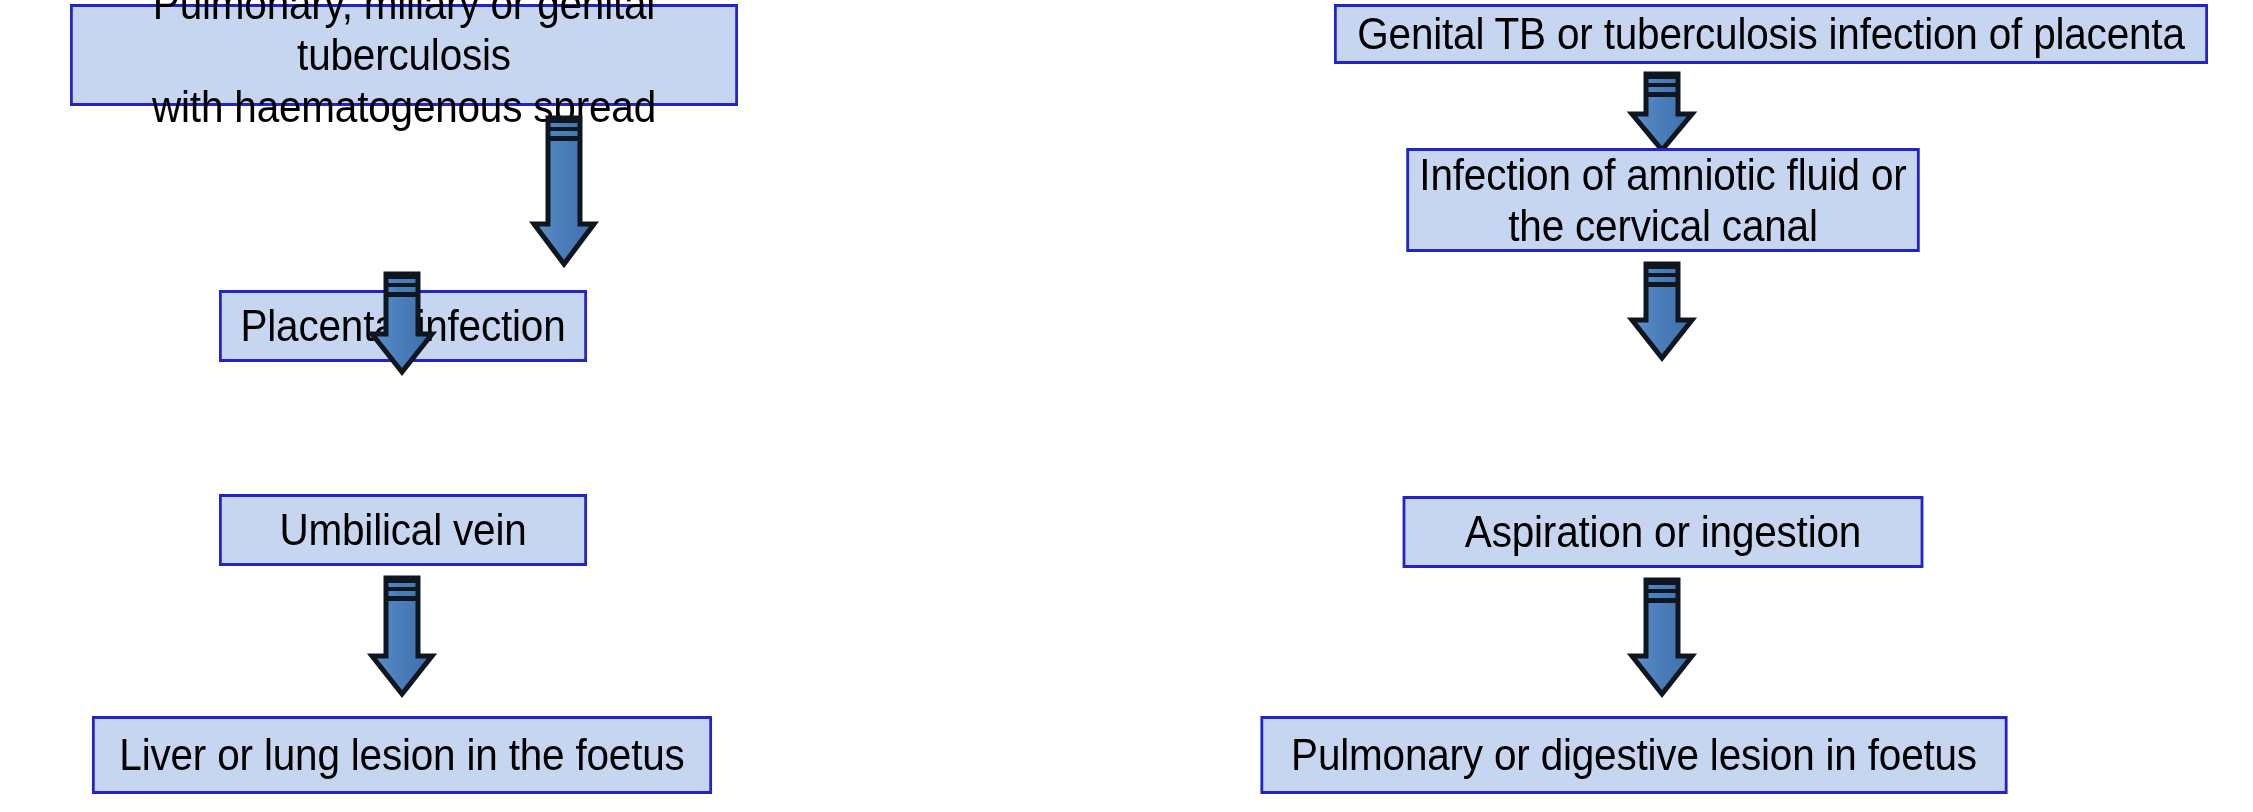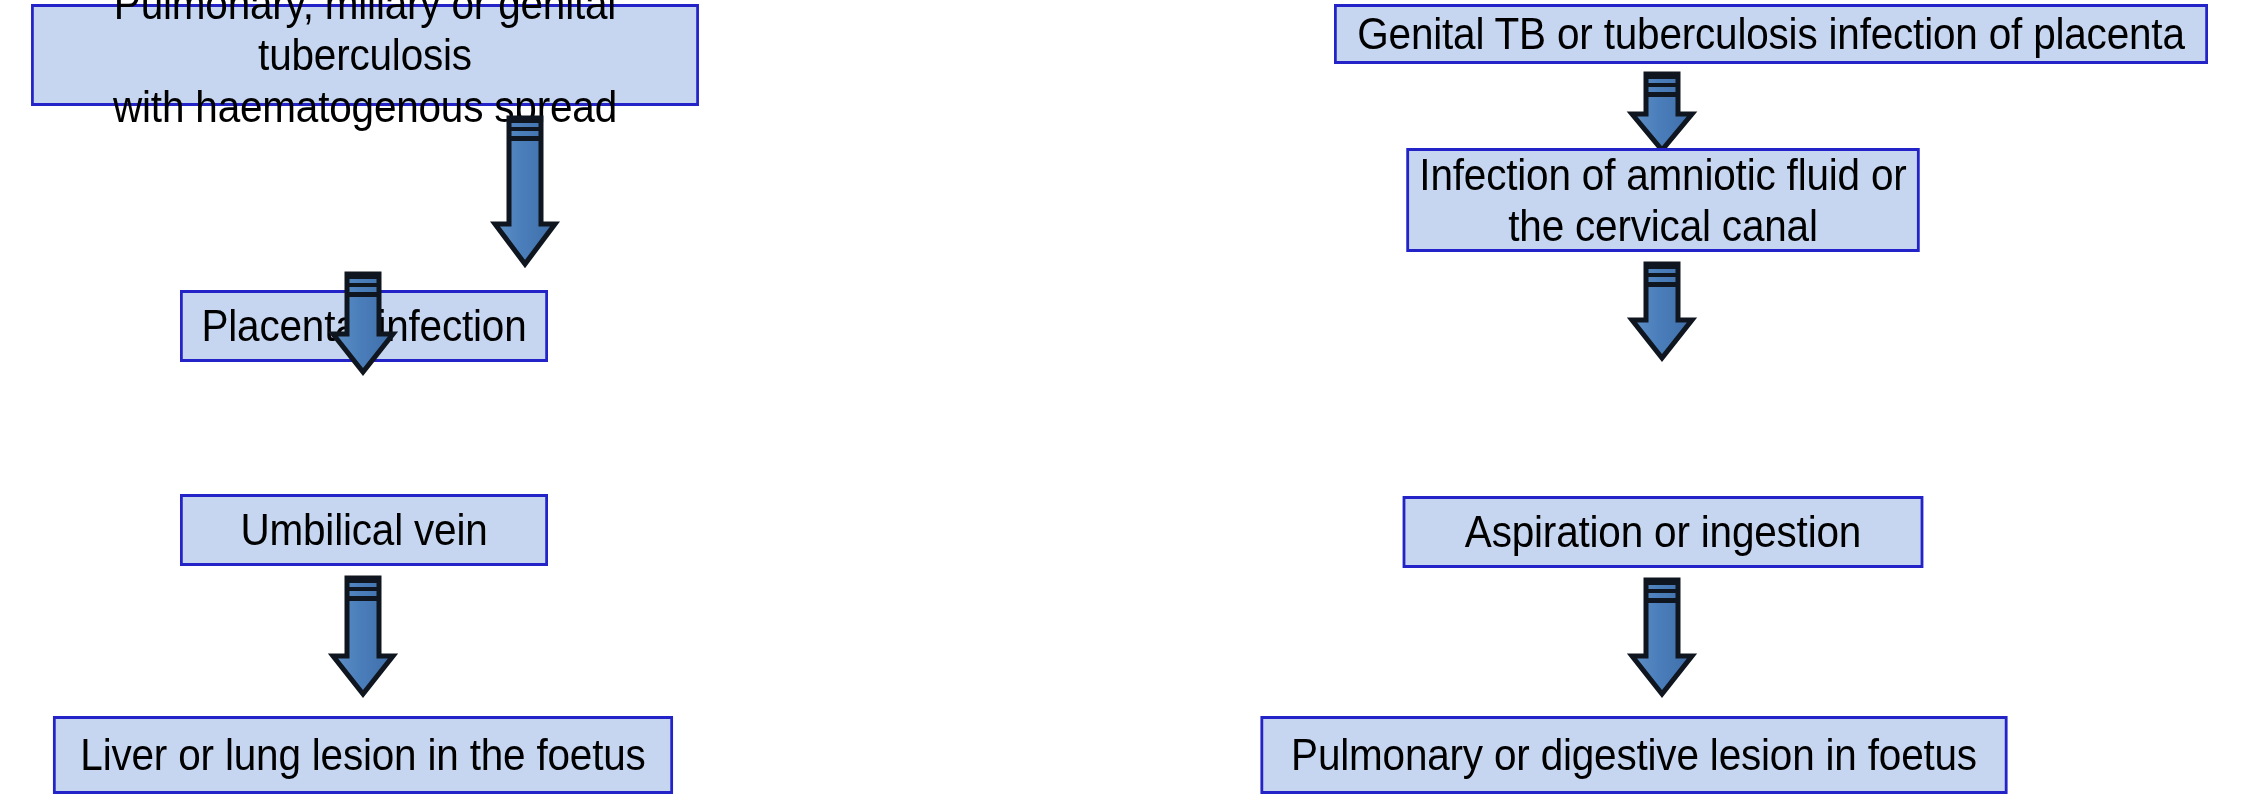--- a/index.html
+++ b/index.html
@@ -18,20 +18,21 @@
     position: relative;
     width: 2253px;
     height: 812px;
     background: #ffffff;
   }
 
   .column {
     position: absolute;
     top: 0;
     height: 812px;
+    margin-left: 39px;
   }
   #col-left  { left: 0px;    width: 1126px; }
 
   .node {
     position: absolute;
     box-sizing: border-box;
     background: #c6d6f0;
     border: 3px solid #2323c8;
     display: flex;
     align-items: center;

